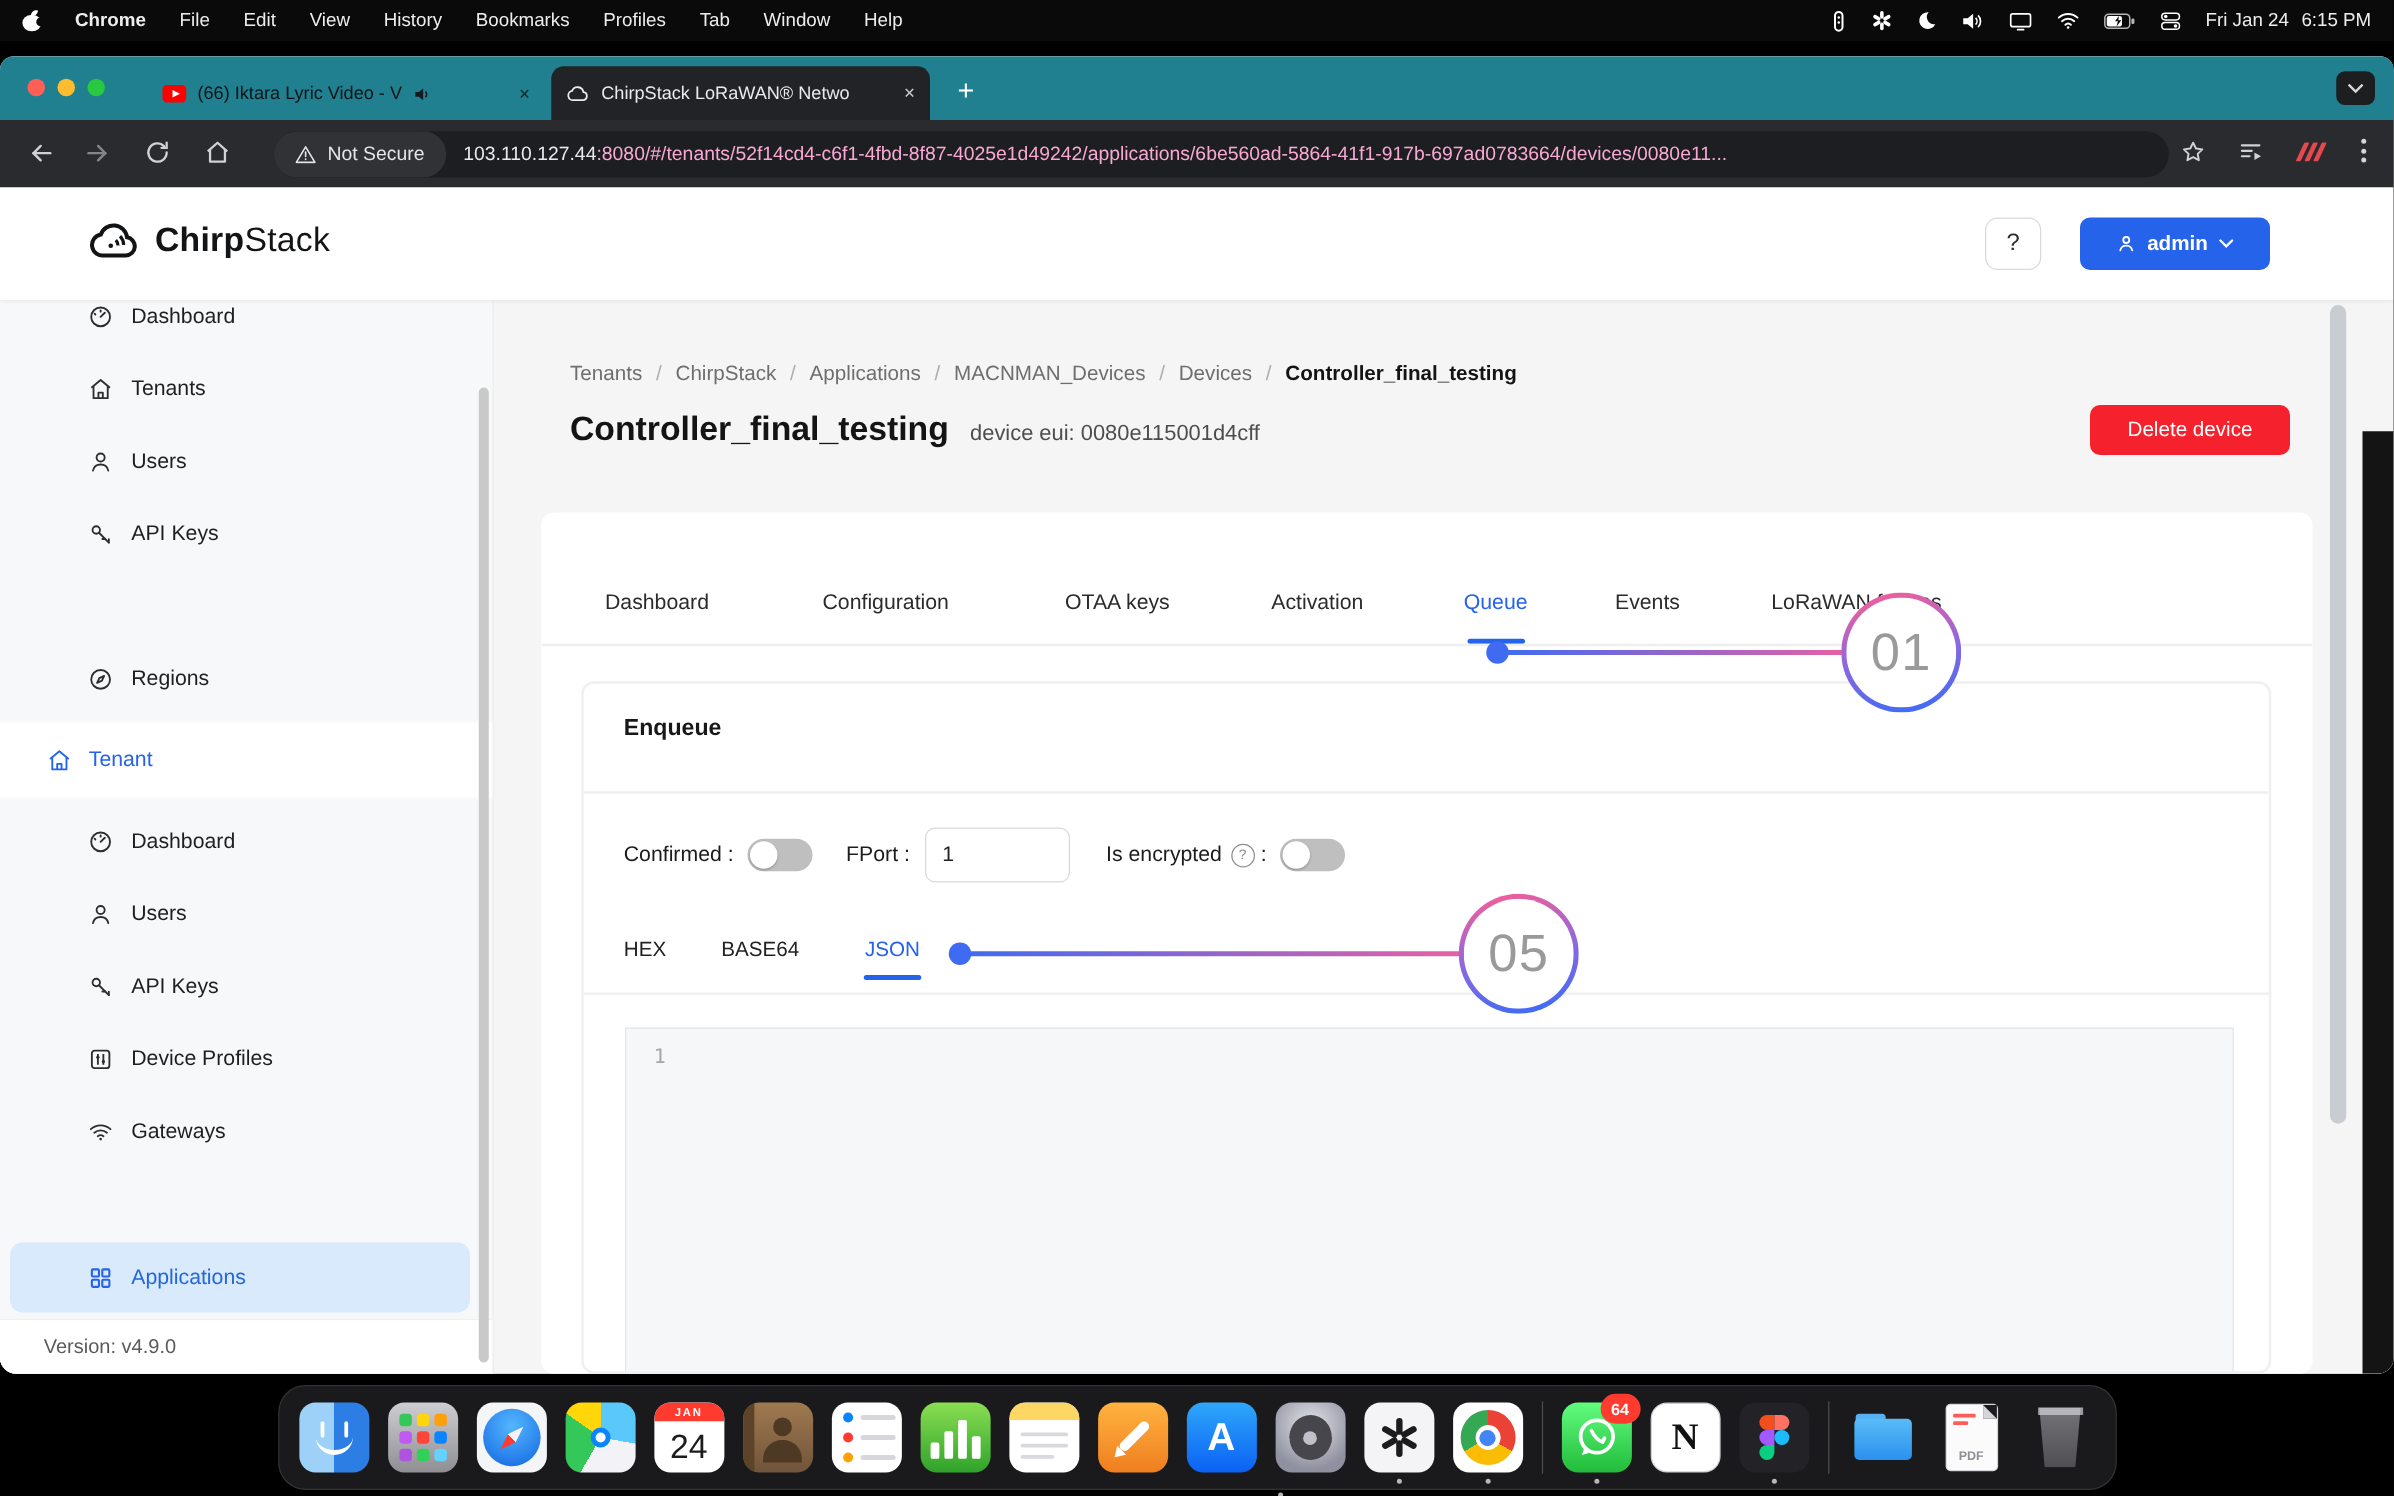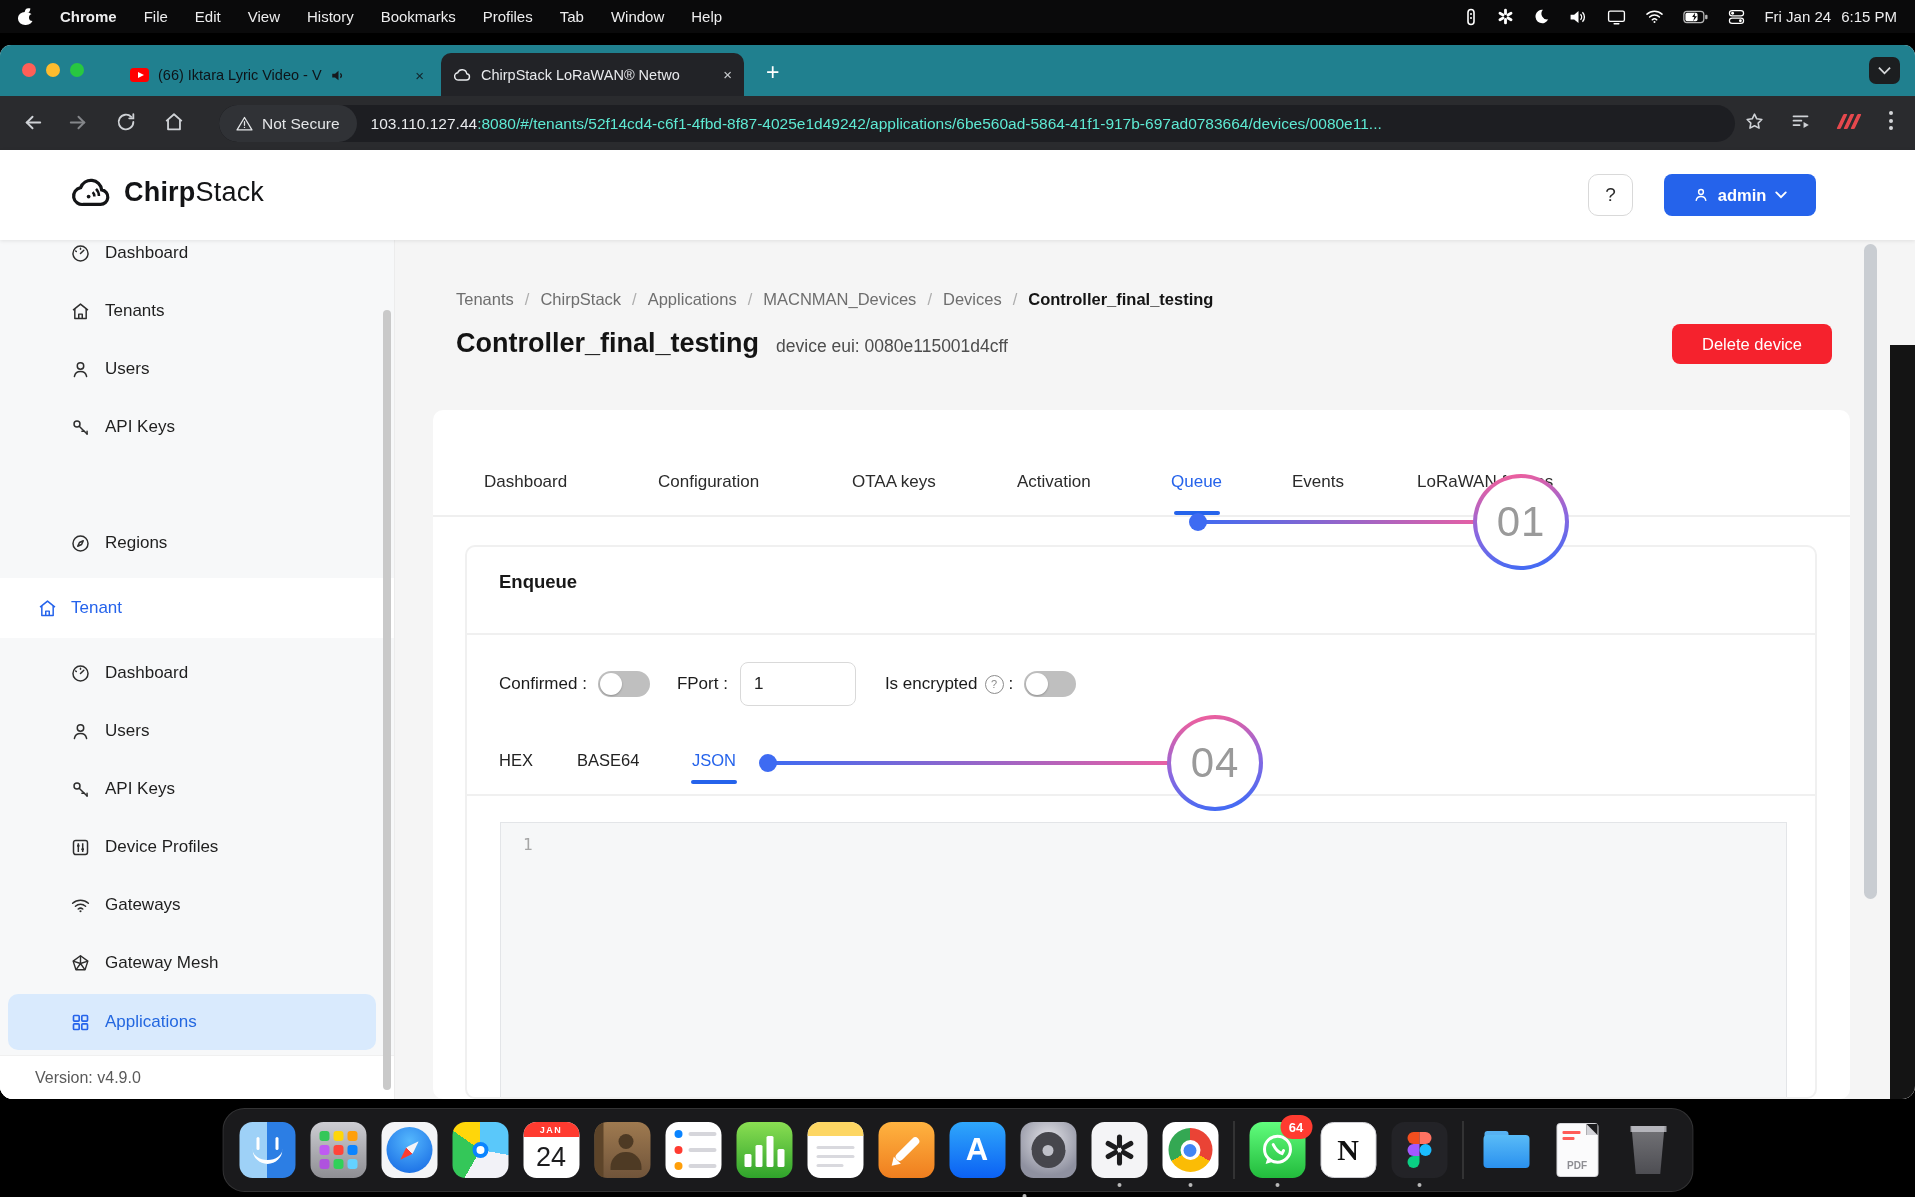--- a/index.html
+++ b/index.html
@@ -32,21 +32,21 @@
   .tab-x{font-size:15px;opacity:.85;margin-left:auto;}
   .newtab{position:absolute;left:766px;top:14px;color:#fff;font-size:23px;font-weight:300;}
   .tab-chevron{position:absolute;right:15px;top:12px;width:31px;height:27px;background:#1c1e20;border-radius:7px;display:flex;align-items:center;justify-content:center;color:#d6d8da;}
 
   .toolbar{position:absolute;top:51px;left:0;right:0;height:54px;background:#2a2b2e;}
   .navico{position:absolute;top:15px;color:#cfd2d6;}
   .omnibox{position:absolute;left:219px;top:9px;width:1516px;height:37px;background:#1d1e22;border-radius:19px;display:flex;align-items:center;font-size:15.5px;overflow:hidden;}
   .chip{height:37px;background:#303236;border-radius:19px;padding:0 17px;display:flex;gap:9px;align-items:center;color:#e4e6e8;flex:none;}
   .url{margin-left:14px;white-space:nowrap;overflow:hidden;}
   .url .host{color:#e8eaed;}
-  .url .rest{color:#5eead4;}
+  .url .rest{color:#f9a8d4;}
   .slashes{position:absolute;right:57px;top:18px;display:flex;gap:3px;}
   .slashes i{width:4px;height:15px;background:#e5484d;transform:skewX(-25deg);border-radius:1px;}
   .kebab{position:absolute;right:22px;top:15px;display:flex;flex-direction:column;gap:3.5px;}
   .kebab i{width:4px;height:4px;border-radius:50%;background:#d4d6d9;}
 
   
   .appheader{position:absolute;top:105px;left:0;right:0;height:90px;background:#fff;box-shadow:0 1px 4px rgba(0,0,0,.09);z-index:3;}
   .logo{position:absolute;left:70px;top:24px;display:flex;align-items:center;gap:10px;color:#131416;}
   .logo-text{font-size:27px;letter-spacing:.2px;}
   .logo-text b{font-weight:700;}
@@ -492,29 +492,20 @@
           <span class="ic">
               <svg width="21" height="21" viewBox="0 0 24 24" fill="none" stroke="currentColor" stroke-width="1.7" stroke-linecap="round">
                 <path d="M3 9.5a13.5 13.5 0 0 1 18 0"></path>
                 <path d="M6.2 12.8a9 9 0 0 1 11.6 0"></path>
                 <path d="M9.4 16a4.3 4.3 0 0 1 5.2 0"></path>
                 <circle cx="12" cy="18.6" r="1.2" fill="currentColor" stroke="none"></circle>
               </svg>
             </span>
           <span>Gateways</span>
         </div>
-        <div class="sbrow" style="top:694px">
-          <span class="ic">
-              <svg width="21" height="21" viewBox="0 0 24 24" fill="none" stroke="currentColor" stroke-width="1.6" stroke-linejoin="round">
-                <path d="M12 3.2l8.4 6.1-3.2 9.9H6.8L3.6 9.3z"></path>
-                <path d="M12 12V3.2M12 12l8.4-2.7M12 12l5.2 7.2M12 12l-5.2 7.2M12 12L3.6 9.3"></path>
-              </svg>
-            </span>
-          <span>Gateway Mesh</span>
-        </div>
         <div class="sbactive">
           <span class="ic">
               <svg width="21" height="21" viewBox="0 0 24 24" fill="none" stroke="currentColor" stroke-width="1.9">
                 <rect x="4" y="4" width="6.5" height="6.5" rx="1"></rect>
                 <rect x="13.5" y="4" width="6.5" height="6.5" rx="1"></rect>
                 <rect x="4" y="13.5" width="6.5" height="6.5" rx="1"></rect>
                 <rect x="13.5" y="13.5" width="6.5" height="6.5" rx="1"></rect>
               </svg>
             </span>
           <span>Applications</span>
@@ -580,21 +571,21 @@
                 </span>
             </div>
 
             <span class="enc" style="left:32px">HEX</span>
             <span class="enc" style="left:110px">BASE64</span>
             <span class="enc on" style="left:225px"><span>JSON</span><span class="uline"></span></span>
             <div class="enc-div"></div>
 
             <span class="anno-dot" style="left:292px;top:207px"></span>
             <span class="anno-line" style="left:301px;top:214px;width:401px"></span>
-            <div class="anno-circle" style="left:700px;top:168px">04</div>
+            <div class="anno-circle" style="left:700px;top:168px">05</div>
 
             <div class="editor">
               <div class="ln">1</div>
             </div>
           </div>
         </div>
 
         <div class="pgthumb"></div>
       </div>
 

